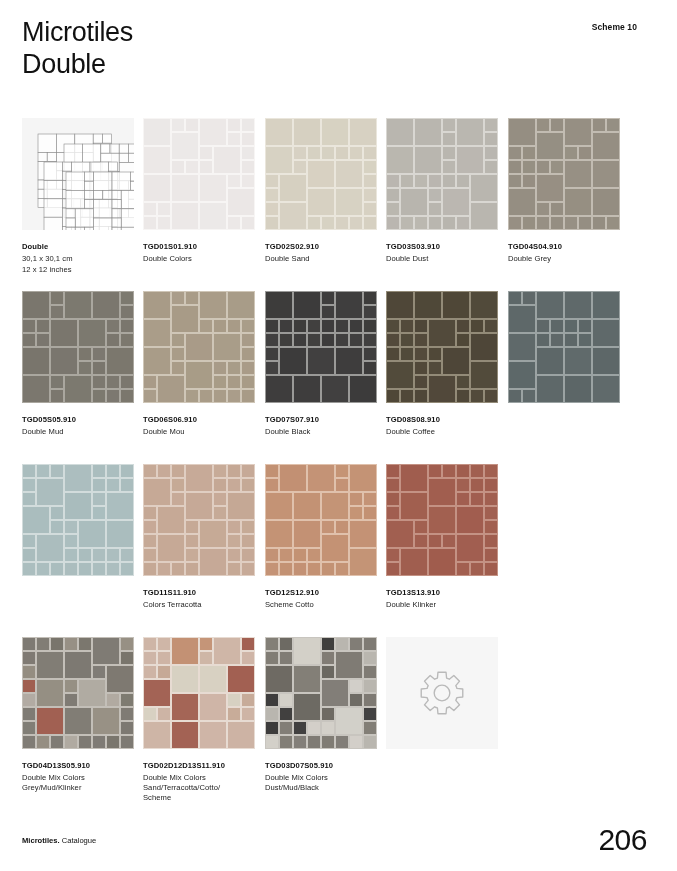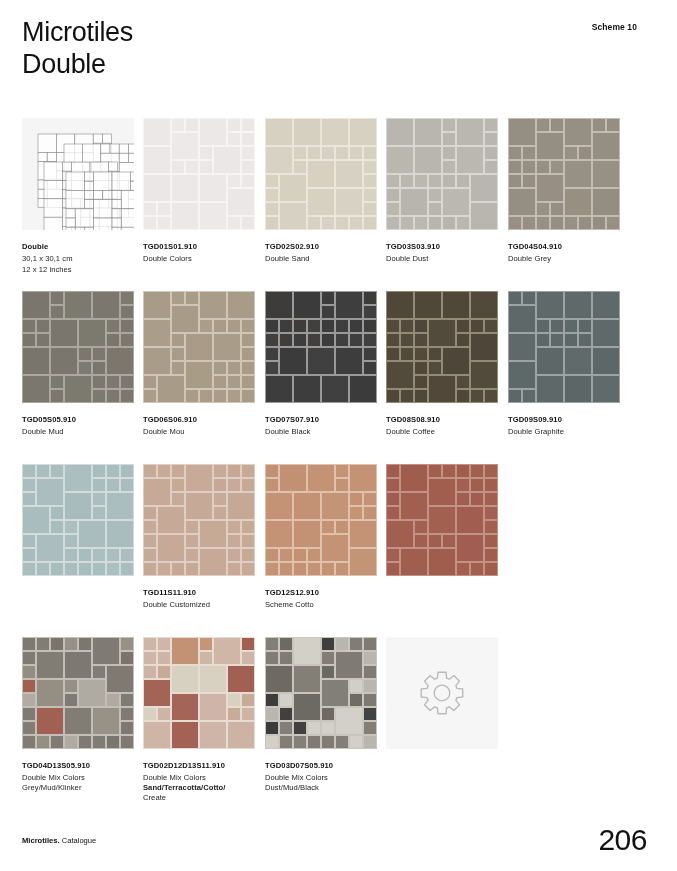--- a/index.html
+++ b/index.html
@@ -585,24 +585,20 @@
               <i style="left: 56.7px; top: 56.7px; width: 26.6px; height: 26.6px; background: rgb(92, 102, 103); opacity: 0.94;"></i>
               <i style="left: 84.7px; top: 56.7px; width: 26.6px; height: 26.6px; background: rgb(92, 102, 103); opacity: 0.99;"></i>
               <i style="left: 0.7px; top: 70.7px; width: 26.6px; height: 26.6px; background: rgb(92, 102, 103); opacity: 0.971;"></i>
               <i style="left: 28.7px; top: 84.7px; width: 26.6px; height: 26.6px; background: rgb(92, 102, 103); opacity: 0.968;"></i>
               <i style="left: 56.7px; top: 84.7px; width: 26.6px; height: 26.6px; background: rgb(92, 102, 103); opacity: 0.994;"></i>
               <i style="left: 84.7px; top: 84.7px; width: 26.6px; height: 26.6px; background: rgb(92, 102, 103); opacity: 0.936;"></i>
               <i style="left: 0.7px; top: 98.7px; width: 12.6px; height: 12.6px; background: rgb(92, 102, 103); opacity: 0.997;"></i>
               <i style="left: 14.7px; top: 98.7px; width: 12.6px; height: 12.6px; background: rgb(92, 102, 103); opacity: 0.954;"></i>
             </div>
           </div>
-          <div class="caption">
-            <div class="code">TGD09S09.910</div>
-            <div class="desc">Double Graphite</div>
-          </div>
         </div>
       </div>
       <div class="row">
         <div class="cell c0">
           <div class="swatch">
             <div class="mosaic" style="background: rgb(210, 220, 220);">
               <i style="left: 0.7px; top: 0.7px; width: 12.6px; height: 12.6px; background: rgb(169, 188, 189); opacity: 0.989;"></i>
               <i style="left: 14.7px; top: 0.7px; width: 12.6px; height: 12.6px; background: rgb(169, 188, 189); opacity: 0.953;"></i>
               <i style="left: 28.7px; top: 0.7px; width: 12.6px; height: 12.6px; background: rgb(169, 188, 189); opacity: 0.968;"></i>
               <i style="left: 42.7px; top: 0.7px; width: 26.6px; height: 26.6px; background: rgb(169, 188, 189); opacity: 0.946;"></i>
@@ -685,21 +681,21 @@
               <i style="left: 0.7px; top: 98.7px; width: 12.6px; height: 12.6px; background: rgb(197, 168, 149); opacity: 0.998;"></i>
               <i style="left: 14.7px; top: 98.7px; width: 12.6px; height: 12.6px; background: rgb(197, 168, 149); opacity: 0.958;"></i>
               <i style="left: 28.7px; top: 98.7px; width: 12.6px; height: 12.6px; background: rgb(197, 168, 149); opacity: 0.999;"></i>
               <i style="left: 42.7px; top: 98.7px; width: 12.6px; height: 12.6px; background: rgb(197, 168, 149); opacity: 0.997;"></i>
               <i style="left: 84.7px; top: 98.7px; width: 12.6px; height: 12.6px; background: rgb(197, 168, 149); opacity: 0.978;"></i>
               <i style="left: 98.7px; top: 98.7px; width: 12.6px; height: 12.6px; background: rgb(197, 168, 149); opacity: 0.942;"></i>
             </div>
           </div>
           <div class="caption">
             <div class="code">TGD11S11.910</div>
-            <div class="desc">Double Customized</div>
+            <div class="desc">Colors Terracotta</div>
           </div>
         </div>
         <div class="cell c2">
           <div class="swatch">
             <div class="mosaic" style="background: rgb(224, 193, 172);">
               <i style="left: 0.7px; top: 0.7px; width: 12.6px; height: 12.6px; background: rgb(194, 144, 114); opacity: 0.992;"></i>
               <i style="left: 14.7px; top: 0.7px; width: 26.6px; height: 26.6px; background: rgb(194, 144, 114); opacity: 0.996;"></i>
               <i style="left: 42.7px; top: 0.7px; width: 26.6px; height: 26.6px; background: rgb(194, 144, 114); opacity: 0.938;"></i>
               <i style="left: 70.7px; top: 0.7px; width: 12.6px; height: 12.6px; background: rgb(194, 144, 114); opacity: 0.941;"></i>
               <i style="left: 84.7px; top: 0.7px; width: 26.6px; height: 26.6px; background: rgb(194, 144, 114); opacity: 0.957;"></i>
@@ -771,20 +767,24 @@
               <i style="left: 0.7px; top: 84.7px; width: 12.6px; height: 12.6px; background: rgb(159, 92, 77); opacity: 0.944;"></i>
               <i style="left: 14.7px; top: 84.7px; width: 26.6px; height: 26.6px; background: rgb(159, 92, 77); opacity: 0.965;"></i>
               <i style="left: 42.7px; top: 84.7px; width: 26.6px; height: 26.6px; background: rgb(159, 92, 77); opacity: 0.993;"></i>
               <i style="left: 98.7px; top: 84.7px; width: 12.6px; height: 12.6px; background: rgb(159, 92, 77); opacity: 0.964;"></i>
               <i style="left: 0.7px; top: 98.7px; width: 12.6px; height: 12.6px; background: rgb(159, 92, 77); opacity: 0.981;"></i>
               <i style="left: 70.7px; top: 98.7px; width: 12.6px; height: 12.6px; background: rgb(159, 92, 77); opacity: 0.936;"></i>
               <i style="left: 84.7px; top: 98.7px; width: 12.6px; height: 12.6px; background: rgb(159, 92, 77); opacity: 0.945;"></i>
               <i style="left: 98.7px; top: 98.7px; width: 12.6px; height: 12.6px; background: rgb(159, 92, 77); opacity: 0.984;"></i>
             </div>
           </div>
+          <div class="caption">
+            <div class="code">TGD13S13.910</div>
+            <div class="desc">Double Klinker</div>
+          </div>
         </div>
       </div>
       <div class="row">
         <div class="cell c0">
           <div class="swatch">
             <div class="mosaic" style="background: rgb(195, 191, 184);">
               <i style="left: 0.7px; top: 0.7px; width: 12.6px; height: 12.6px; background: rgb(124, 120, 113); opacity: 0.969;"></i>
               <i style="left: 14.7px; top: 0.7px; width: 12.6px; height: 12.6px; background: rgb(124, 120, 113); opacity: 0.935;"></i>
               <i style="left: 28.7px; top: 0.7px; width: 12.6px; height: 12.6px; background: rgb(121, 117, 108); opacity: 0.999;"></i>
               <i style="left: 42.7px; top: 0.7px; width: 12.6px; height: 12.6px; background: rgb(148, 141, 129); opacity: 0.937;"></i>
@@ -858,22 +858,22 @@
               <i style="left: 98.7px; top: 70.7px; width: 12.6px; height: 12.6px; background: rgb(205, 179, 164); opacity: 0.979;"></i>
               <i style="left: 0.7px; top: 84.7px; width: 26.6px; height: 26.6px; background: rgb(205, 179, 164); opacity: 0.955;"></i>
               <i style="left: 28.7px; top: 84.7px; width: 26.6px; height: 26.6px; background: rgb(159, 92, 77); opacity: 0.95;"></i>
               <i style="left: 56.7px; top: 84.7px; width: 26.6px; height: 26.6px; background: rgb(205, 179, 164); opacity: 0.942;"></i>
               <i style="left: 84.7px; top: 84.7px; width: 26.6px; height: 26.6px; background: rgb(205, 179, 164); opacity: 0.999;"></i>
             </div>
           </div>
           <div class="caption">
             <div class="code">TGD02D12D13S11.910</div>
             <div class="desc">Double Mix Colors</div>
-            <div class="desc" style="margin-top: 0px; font-weight: bold;">Sand/Terracotta/Cotto/</div>
-            <div class="desc" style="margin-top: 0px;">Create</div>
+            <div class="desc" style="margin-top: 0px;">Sand/Terracotta/Cotto/</div>
+            <div class="desc" style="margin-top: 0px;">Scheme</div>
           </div>
         </div>
         <div class="cell c2">
           <div class="swatch">
             <div class="mosaic" style="background: rgb(200, 197, 191);">
               <i style="left: 0.7px; top: 0.7px; width: 12.6px; height: 12.6px; background: rgb(126, 122, 115); opacity: 0.942;"></i>
               <i style="left: 14.7px; top: 0.7px; width: 12.6px; height: 12.6px; background: rgb(106, 103, 96); opacity: 0.977;"></i>
               <i style="left: 28.7px; top: 0.7px; width: 26.6px; height: 26.6px; background: rgb(211, 208, 201); opacity: 0.972;"></i>
               <i style="left: 56.7px; top: 0.7px; width: 12.6px; height: 12.6px; background: rgb(59, 58, 58); opacity: 0.974;"></i>
               <i style="left: 70.7px; top: 0.7px; width: 12.6px; height: 12.6px; background: rgb(184, 181, 174); opacity: 0.975;"></i>

